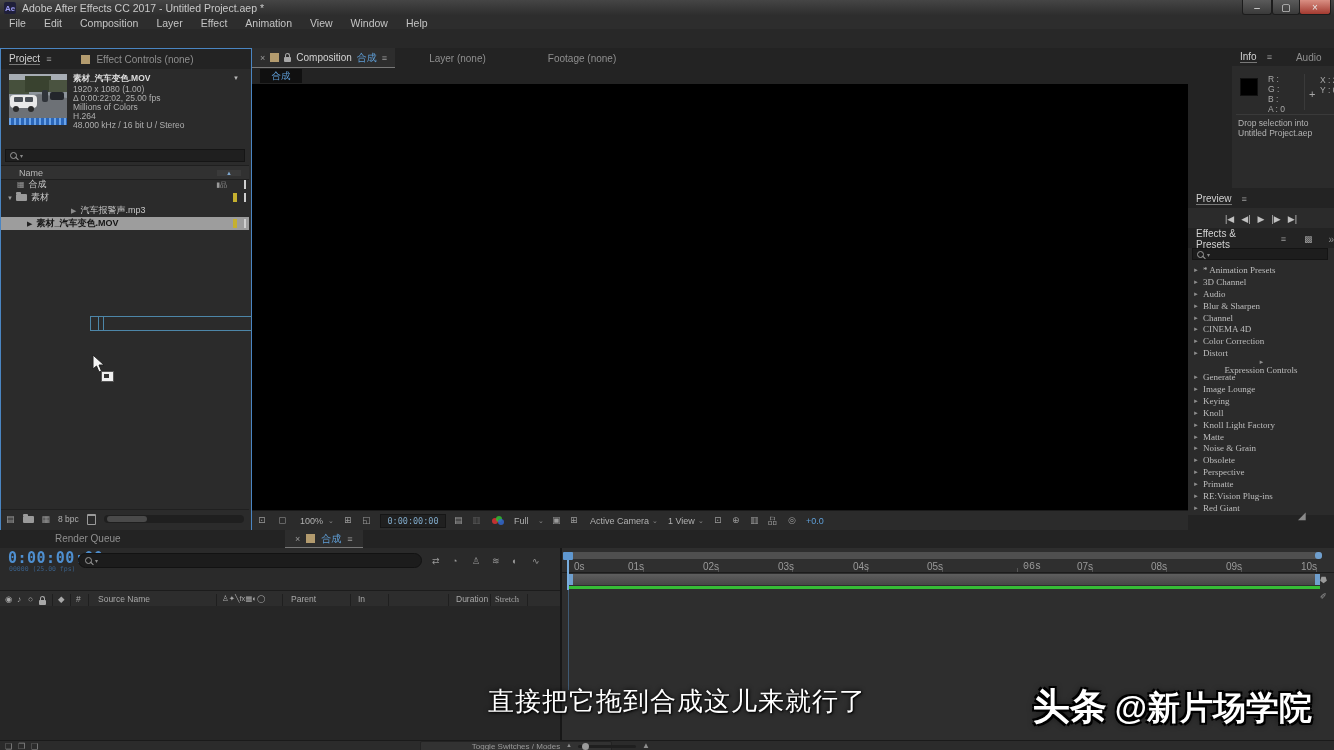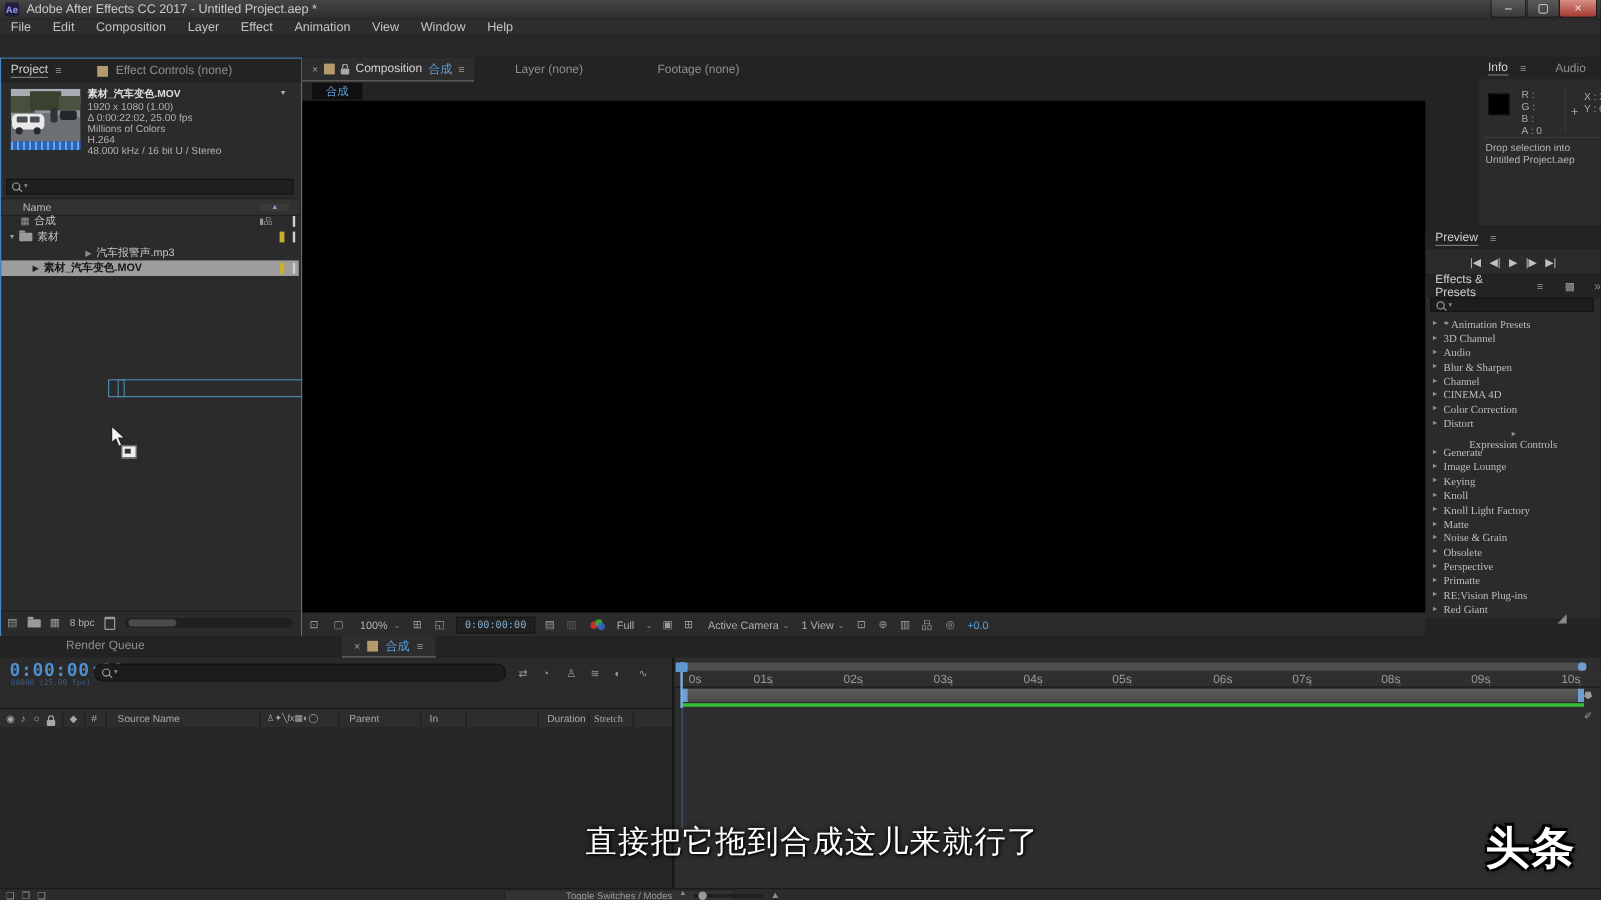--- a/index.html
+++ b/index.html
@@ -490,21 +490,21 @@
       <span class="navcap" style="left:0;"></span>
       <span class="navcap" style="right:0;"></span>
     </div>
     <div class="ruler">
       <span class="rlabel" style="left:4px;text-align:left;padding-left:8px;">0s</span>
       <span class="rlabel" style="left:63px;">01s</span>
       <span class="rlabel" style="left:138px;">02s</span>
       <span class="rlabel" style="left:213px;">03s</span>
       <span class="rlabel" style="left:288px;">04s</span>
       <span class="rlabel" style="left:362px;">05s</span>
-      <span class="rlabel" style="left:446px;">06s</span>
+      <span class="rlabel" style="left:459px;font-family:Liberation Mono, monospace;">06s</span>
       <span class="rlabel" style="left:512px;">07s</span>
       <span class="rlabel" style="left:586px;">08s</span>
       <span class="rlabel" style="left:661px;">09s</span>
       <span class="rlabel" style="left:736px;">10s</span>
     </div>
     <div class="workarea">
       <span class="wacap" style="left:0;"></span>
       <span class="wacap" style="right:0;"></span>
     </div>
     <div class="greenbar"></div>
@@ -523,17 +523,18 @@
     <div class="abs" style="left:578px;top:4px;width:58px;height:3px;background:#1f1f1f;border-radius:2px;">
       <div class="abs" style="left:4px;top:-2px;width:7px;height:7px;background:#9a9a9a;border-radius:50%;"></div>
     </div>
     <span class="abs" style="left:642px;top:0;color:#8f8f8f;font-size:8px;">▲</span>
   </div>
 </div>
 
 <div class="abs" id="subtitle">直接把它拖到合成这儿来就行了</div>
 <div class="abs" id="watermark">
   <span class="brand">头条</span>
+  <span class="handle">@新片场学院</span>
 </div>
 <svg class="abs" style="left:92px;top:354px;" width="14" height="20">
   <polygon points="1,1 1,15 4.5,12 7,18 9.5,17 7,11 12,11" fill="#f5f5f5" stroke="#222" stroke-width="1"></polygon>
 </svg>
 <div class="dragbadge"></div>
 
 </body></html>

